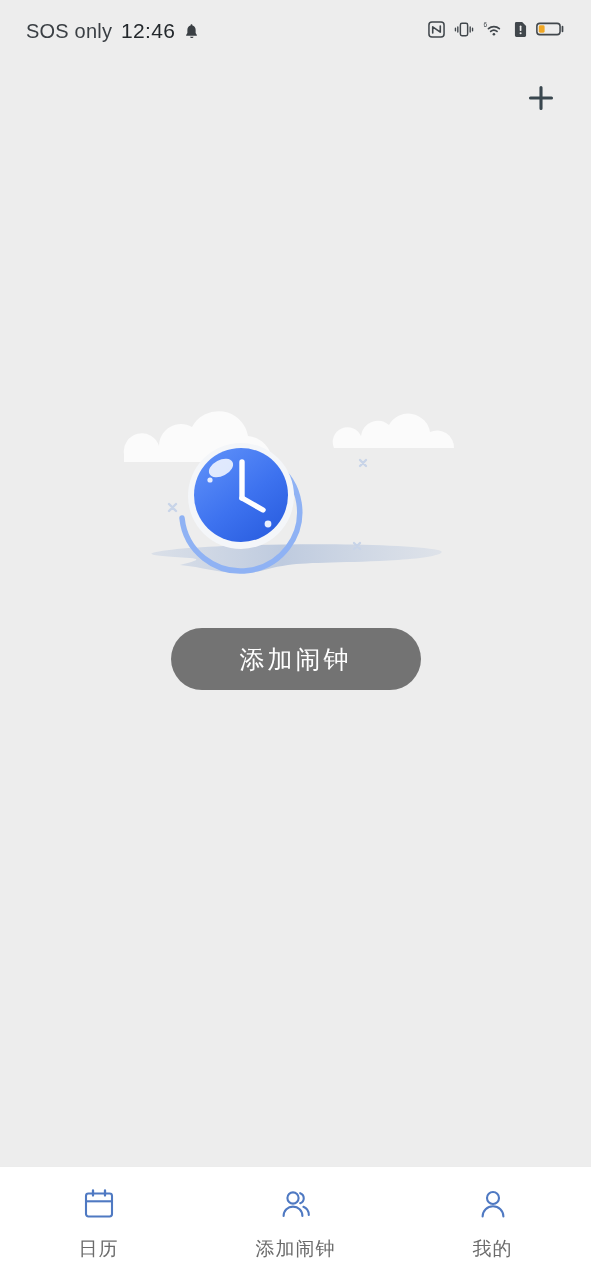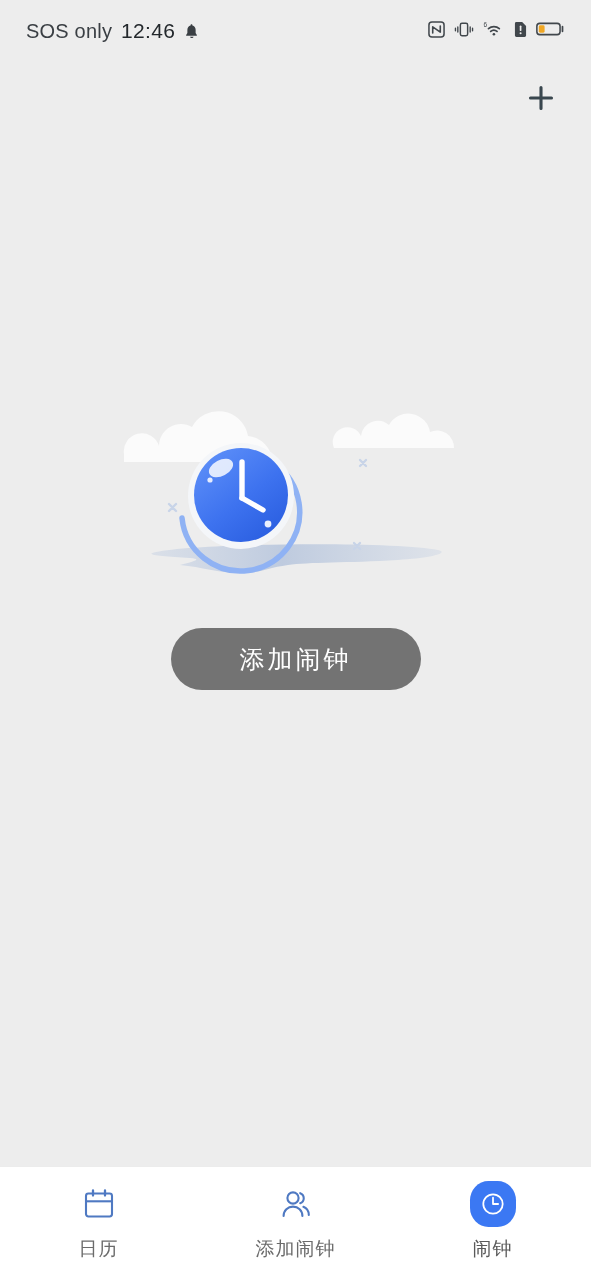--- a/index.html
+++ b/index.html
@@ -213,26 +213,26 @@
         <svg viewBox="0 0 34 34" width="34" height="34">
           <circle cx="14" cy="11" r="5.6" fill="none" stroke="#4f79c2" stroke-width="2.1"></circle>
           <path d="M4.6 29c0-5.4 4.2-9.4 9.4-9.4s9.4 4 9.4 9.4" fill="none" stroke="#4f79c2" stroke-width="2.1" stroke-linecap="round"></path>
           <path d="M21.2 6.2a5.3 5.3 0 010 10" fill="none" stroke="#4f79c2" stroke-width="2.1" stroke-linecap="round"></path>
           <path d="M24.4 19.8c3.3 1.4 5.4 4.5 5.4 8.2" fill="none" stroke="#4f79c2" stroke-width="2.1" stroke-linecap="round"></path>
         </svg>
       </span>
       <span class="tab-label">添加闹钟</span>
     </div>
 
-    <div class="tab is-active">
-      <span class="tab-ico active">
-        <svg viewBox="0 0 34 34" width="30" height="30">
-          <circle cx="17" cy="17" r="11" fill="none" stroke="#ffffff" stroke-width="2"></circle>
-          <path d="M17 9.8V17h5.8" fill="none" stroke="#ffffff" stroke-width="2" stroke-linecap="round" stroke-linejoin="round"></path>
-        </svg>
-      </span>
-      <span class="tab-label">闹钟</span>
-    </div>
-
-
+
+
+    <div class="tab">
+      <span class="tab-ico">
+        <svg viewBox="0 0 34 34" width="34" height="34">
+          <circle cx="17" cy="11" r="6" fill="none" stroke="#4f79c2" stroke-width="2.1"></circle>
+          <path d="M6.6 29.5c0-5.8 4.6-10.2 10.4-10.2s10.4 4.4 10.4 10.2" fill="none" stroke="#4f79c2" stroke-width="2.1" stroke-linecap="round"></path>
+        </svg>
+      </span>
+      <span class="tab-label">我的</span>
+    </div>
 
   </div>
 </div>
 
 </body></html>

